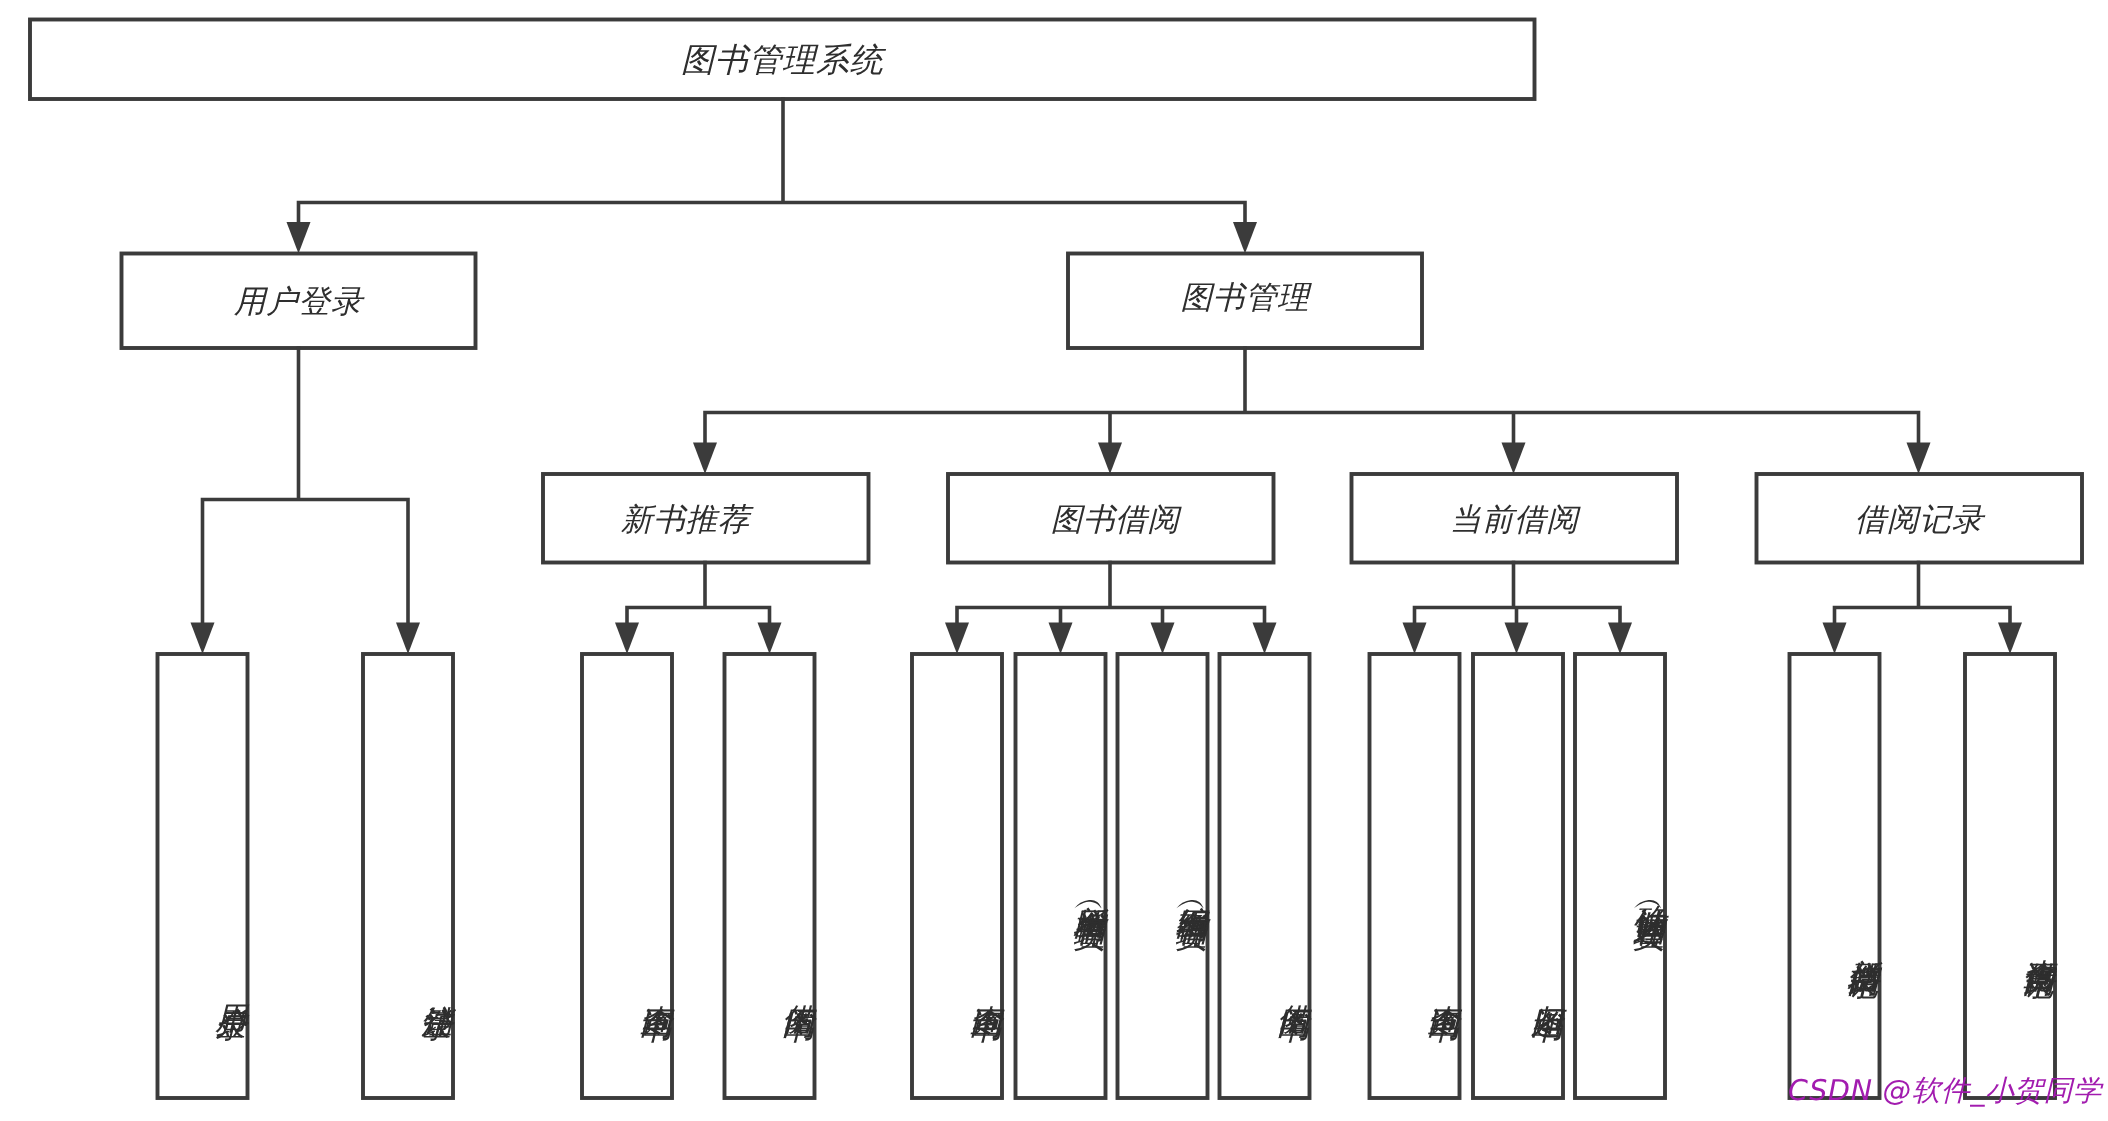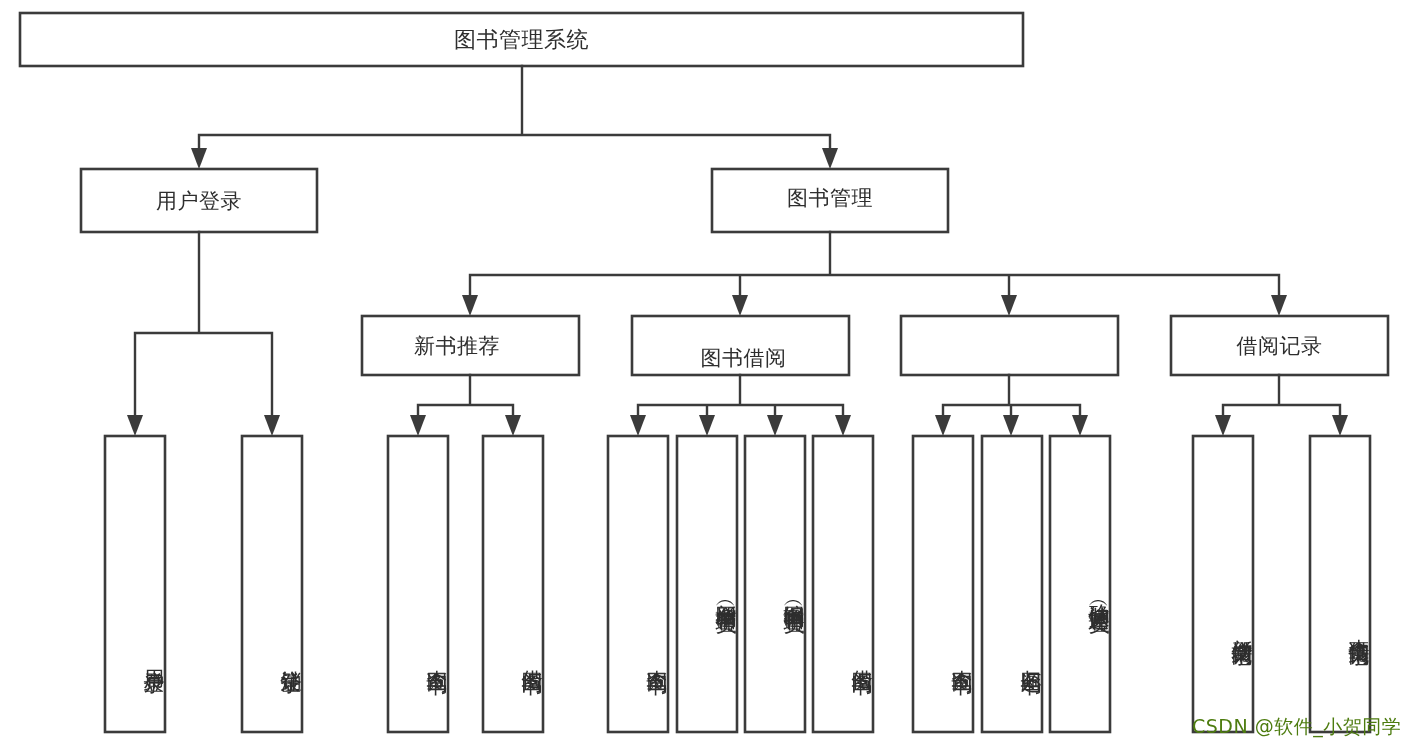--- a/index.html
+++ b/index.html
@@ -12,20 +12,21 @@
     height: 747px;
     font-family: "DejaVu Sans", "Liberation Sans", sans-serif;
     overflow: hidden;
     position: relative;
   }
   #diagram-root {
     position: relative;
     width: 1405px;
     height: 747px;
     background: #ffffff;
+    font-style: italic;
   }
   svg.canvas {
     position: absolute;
     left: 0;
     top: 0;
     width: 1405px;
     height: 747px;
   }
   .node-box {
     fill: #ffffff;
@@ -62,21 +63,21 @@
     writing-mode: vertical-rl;
     text-orientation: upright;
     color: #2e2e2e;
     font-size: 21px;
     line-height: 1.06;
     letter-spacing: 1.5px;
     pointer-events: none;
   }
   .watermark {
     position: absolute;
-    color: #4d7c0f;
+    color: #a21caf;
     font-size: 19px;
     letter-spacing: 0.5px;
     white-space: nowrap;
     pointer-events: none;
   }
 </style>
 </head>
 <body>
 
 <div id="diagram-root">
@@ -155,21 +156,22 @@
       <polygon class="arrowhead" points="1340,436 1332,415 1348,415"></polygon>
     </g>
   </svg>
 
   <div class="node-label-h root" style="left:20px; top:13px; width:1003px; height:53px;">图书管理系统</div>
 
   <div class="node-label-h" style="left:81px; top:169px; width:236px; height:63px;">用户登录</div>
   <div class="node-label-h" style="left:712px; top:169px; width:236px; height:58px;">图书管理</div>
 
   <div class="node-label-h" style="left:362px; top:316px; width:190px; height:59px;">新书推荐</div>
-  <div class="node-label-h" style="left:632px; top:328px; width:223px; height:59px;">图书借阅</div>
+  <div class="node-label-h" style="left:632px; top:316px; width:223px; height:59px;">图书借阅</div>
+  <div class="node-label-h" style="left:901px; top:316px; width:217px; height:59px;">当前借阅</div>
   <div class="node-label-h" style="left:1171px; top:316px; width:217px; height:59px;text-align:center;">借阅记录</div>
 
   <div class="node-label-v" style="left:105px; top:436px; width:60px; height:296px; padding-top:72px;">用户登录</div>
   <div class="node-label-v" style="left:242px; top:436px; width:60px; height:296px; padding-top:72px;">注销登录</div>
   <div class="node-label-v" style="left:388px; top:436px; width:60px; height:296px; padding-top:72px;">查询图书</div>
   <div class="node-label-v" style="left:483px; top:436px; width:60px; height:296px; padding-top:72px;">借阅图书</div>
   <div class="node-label-v" style="left:608px; top:436px; width:60px; height:296px; padding-top:72px;">查询图书</div>
   <div class="node-label-v" style="left:677px; top:436px; width:60px; height:296px; padding-top:10px;">新增图书（管理员）</div>
   <div class="node-label-v" style="left:745px; top:436px; width:60px; height:296px; padding-top:10px;">编辑图书（管理员）</div>
   <div class="node-label-v" style="left:813px; top:436px; width:60px; height:296px; padding-top:72px;">借阅图书</div>

